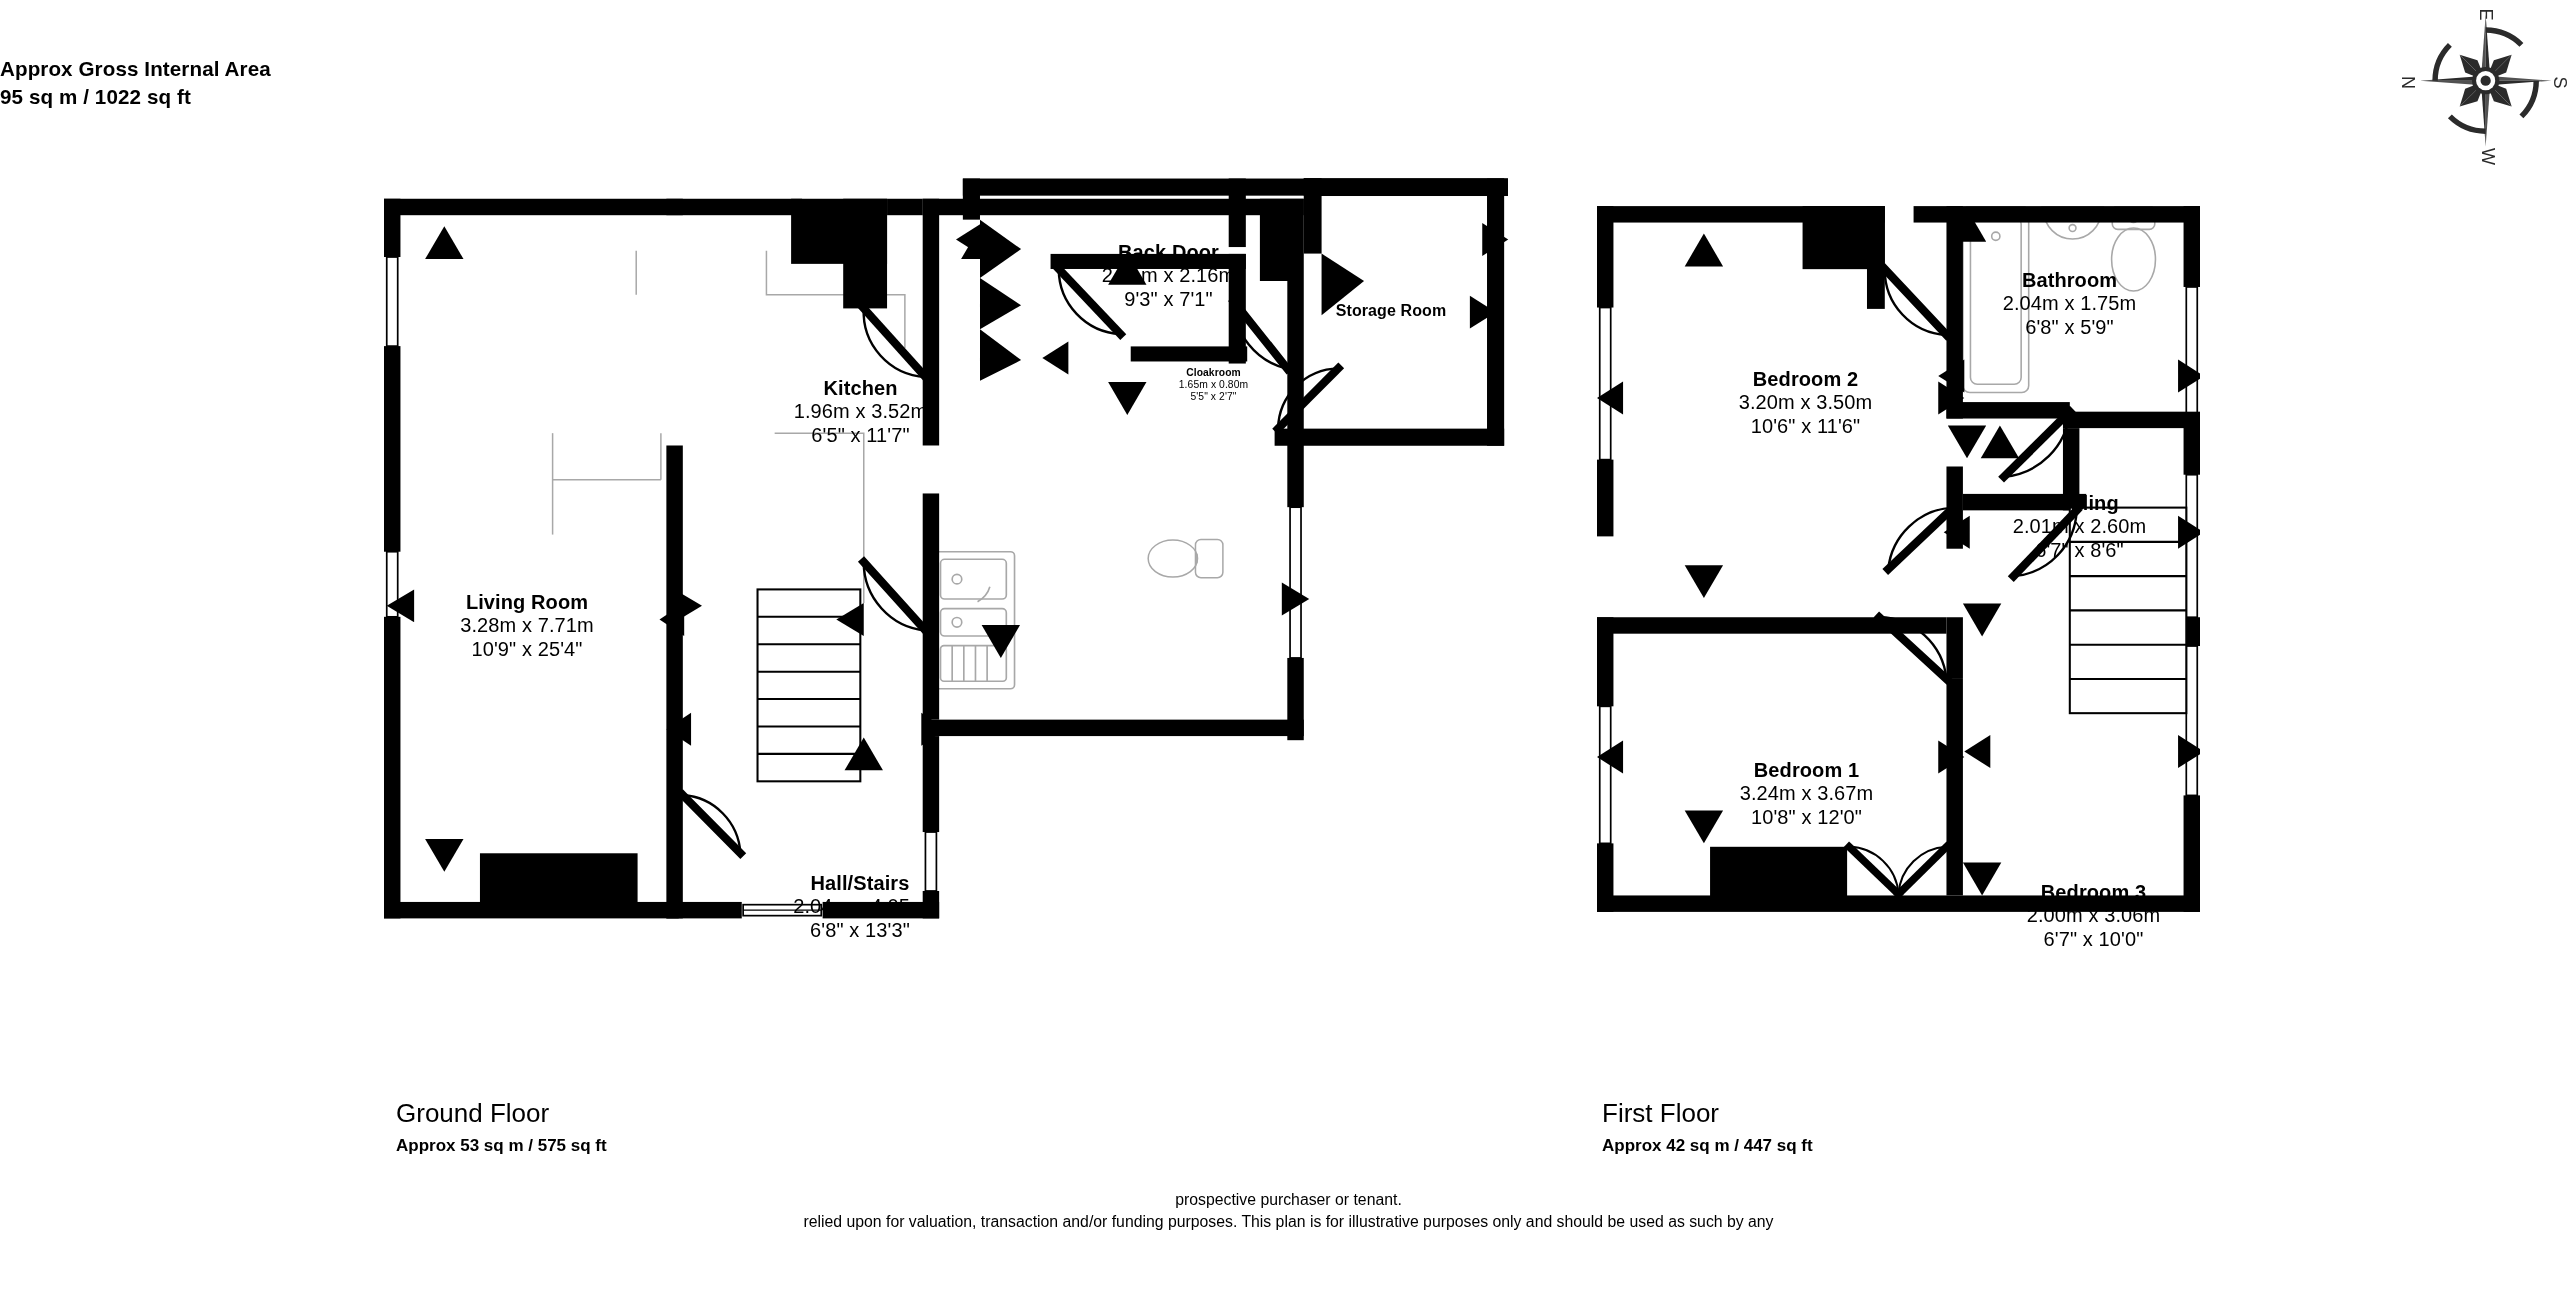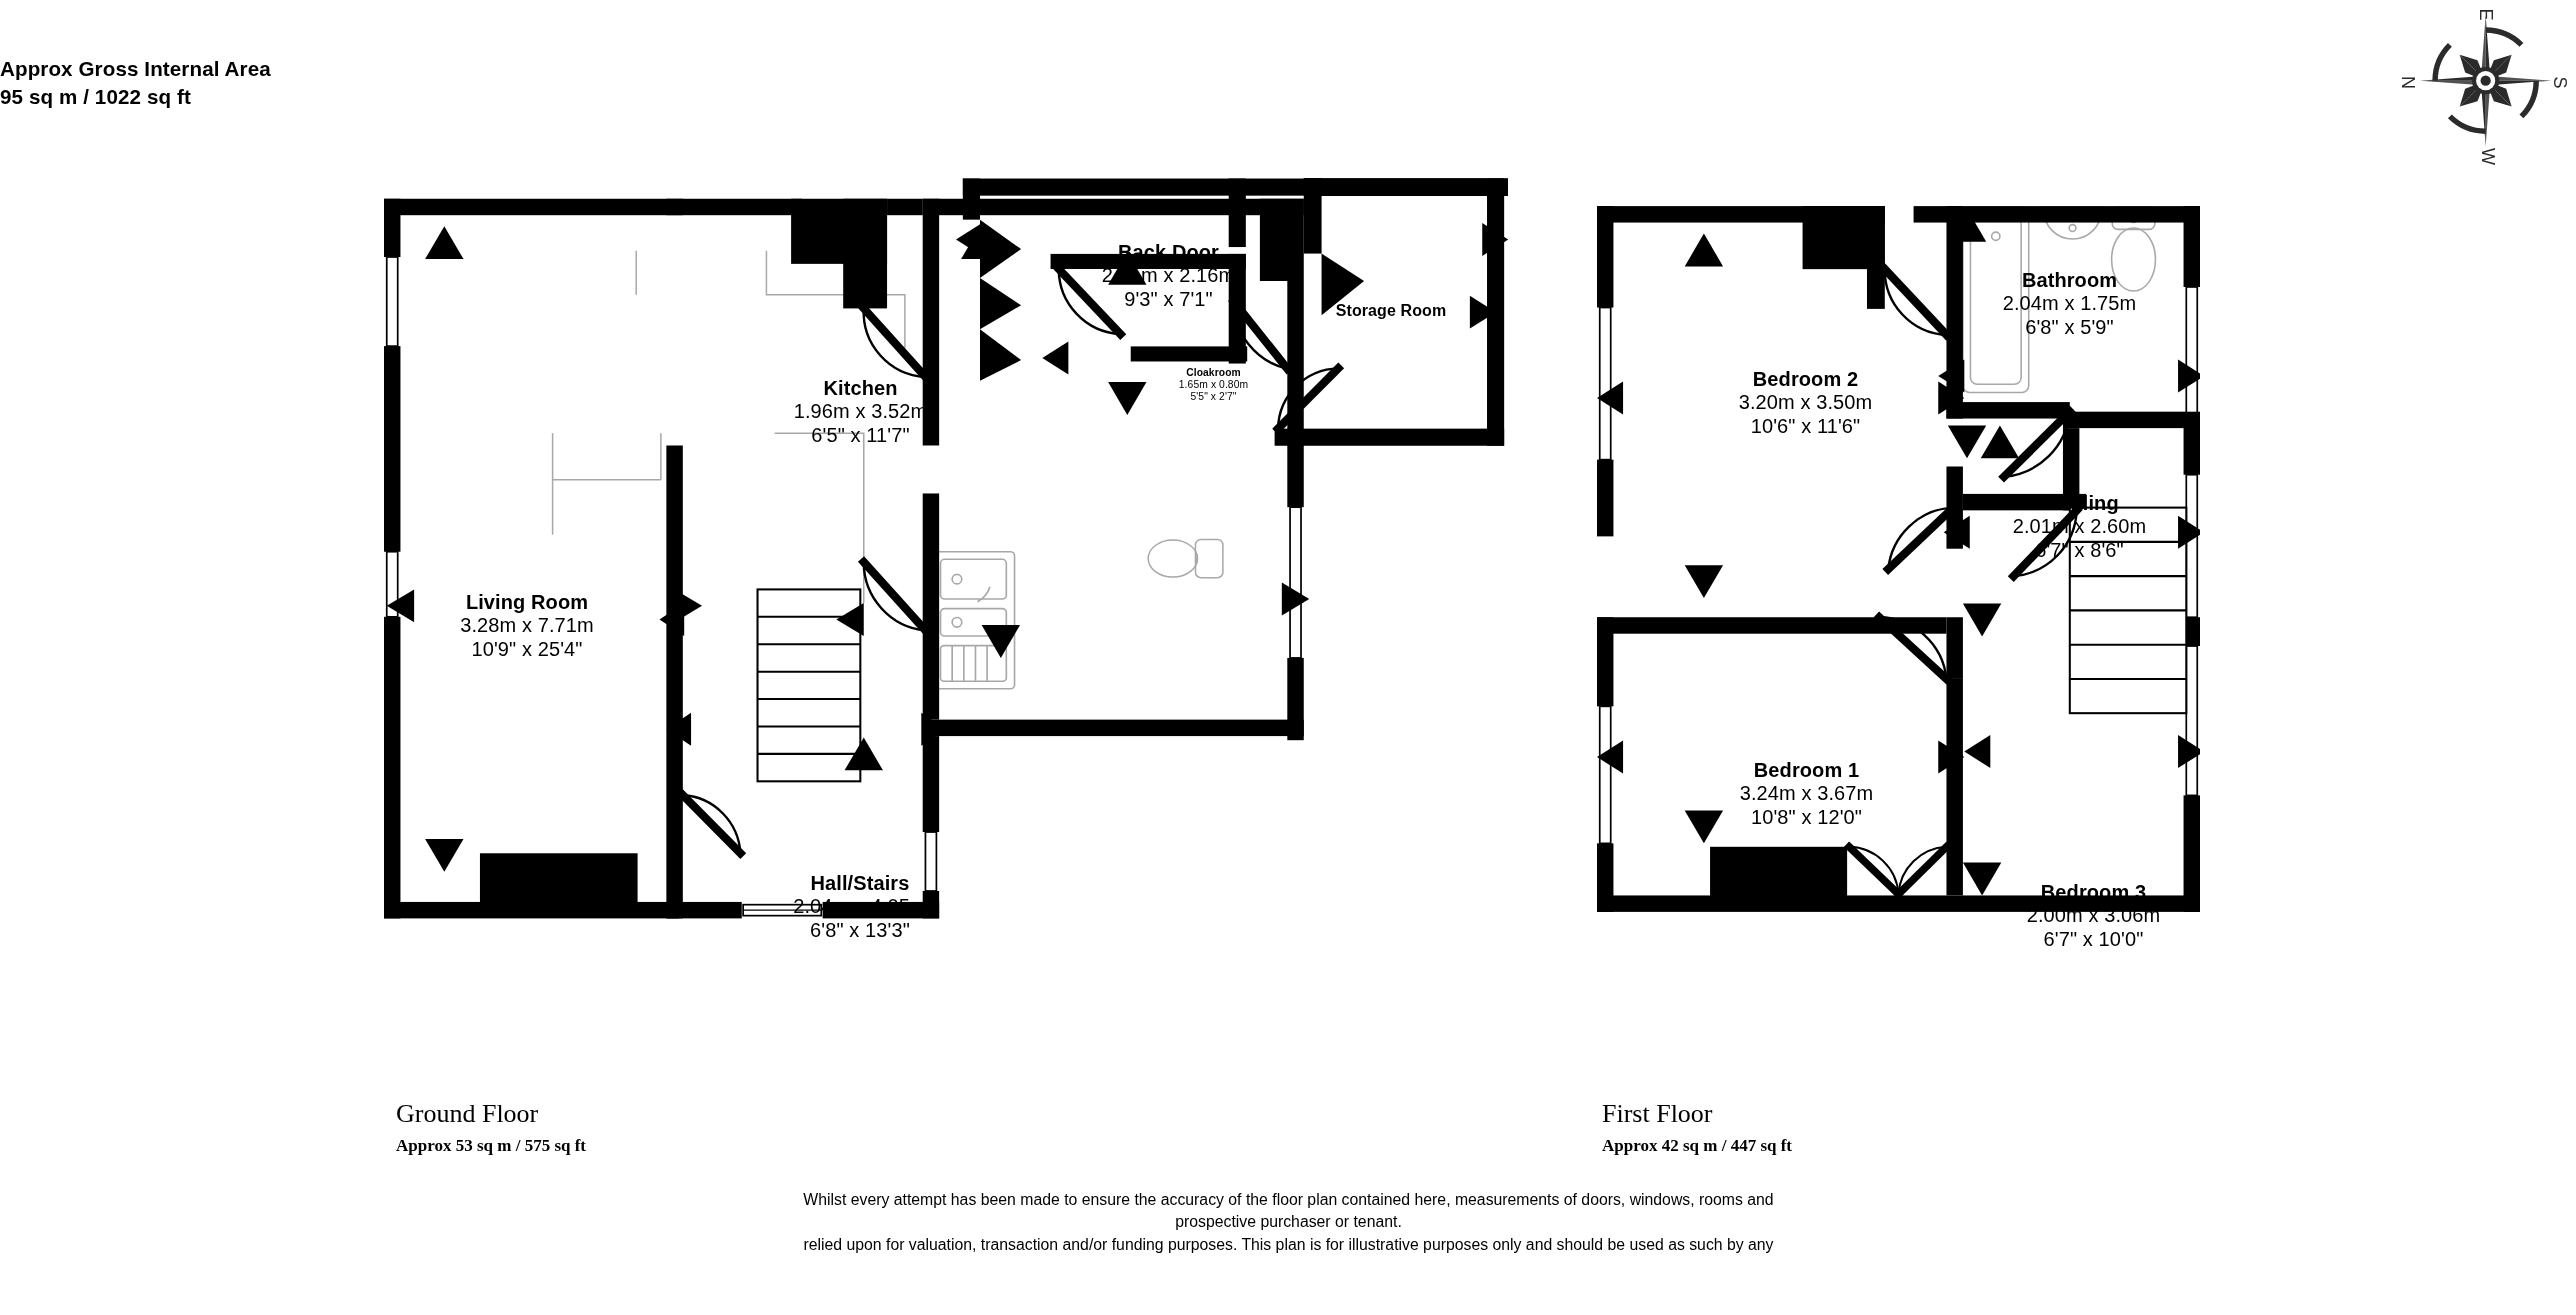--- a/index.html
+++ b/index.html
@@ -25,21 +25,21 @@
   .plan{position:absolute;}
   .plan svg{display:block;}
   
   .room{position:absolute;text-align:center;white-space:nowrap;line-height:1.17;}
   .room .rname{font-weight:bold;font-size:20px;letter-spacing:0.1px;}
   .room .rdim{font-weight:normal;font-size:20px;letter-spacing:0.1px;}
   .room.small .rname{font-size:10.3px;}
   .room.small .rdim{font-size:10.3px;}
   .room.nameonly .rname{font-size:16px;}
   
-  .floor-cap{position:absolute;font-family:Liberation Serif, serif;}
+  .floor-cap{position:absolute;}
   .floor-cap .ftitle{font-size:26px;font-weight:normal;line-height:1.15;}
   .floor-cap .farea{font-size:17px;font-weight:bold;margin-top:7.5px;}
   
   #disclaimer{
     position:absolute;left:658px;top:1189px;width:1261px;
     text-align:center;font-size:15.8px;line-height:1.42;color:#000;
   }
 </style>
 </head>
 <body>
@@ -448,17 +448,16 @@
   <div class="ftitle">Ground Floor</div>
   <div class="farea">Approx 53 sq m / 575 sq ft</div>
 </div>
 
 <div class="floor-cap" style="left:1602px;top:1099px;">
   <div class="ftitle">First Floor</div>
   <div class="farea">Approx 42 sq m / 447 sq ft</div>
 </div>
 
 <div id="disclaimer">
-  <div>Whilst every attempt has been made to ensure the accuracy of the floor plan contained here, measurements of doors, windows, rooms and</div>
   <div>prospective purchaser or tenant.</div>
   <div>relied upon for valuation, transaction and/or funding purposes. This plan is for illustrative purposes only and should be used as such by any</div>
 </div>
 
 
 </body></html>

